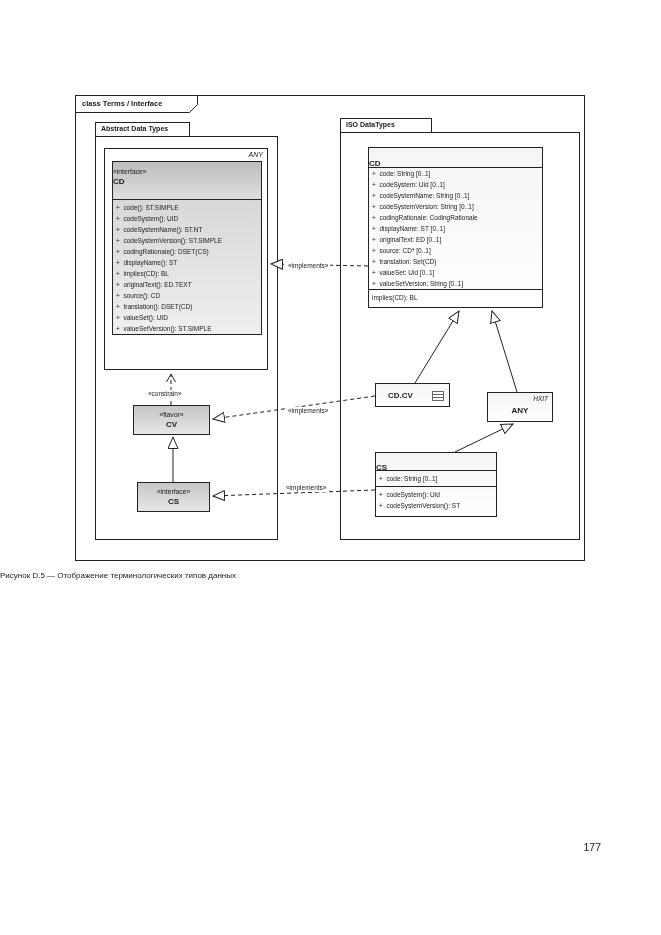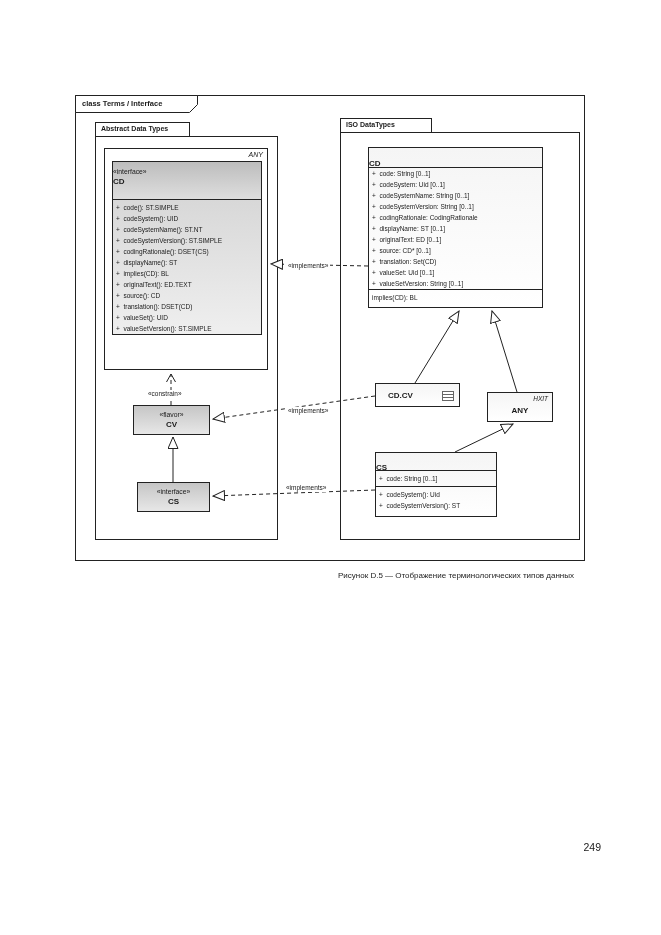--- a/index.html
+++ b/index.html
@@ -25,21 +25,21 @@
   .compartment { border-top:1px solid #222; overflow:hidden; }
   .row { font-size:6.5px; line-height:11px; padding-left:3px; white-space:pre; }
   .grayhdr   { background:linear-gradient(180deg,#bdbdbd,#dedede); }
   .lightbody { background:linear-gradient(180deg,#d8d8d8,#efefef); }
   .graybox   { background:linear-gradient(180deg,#c6c6c6,#e7e7e7); }
   .whitebox  { background:linear-gradient(180deg,#f5f5f5,#ffffff); }
 
   .guill { position:absolute; font-size:6.5px; line-height:8px; background:#fff; padding:0 2px; white-space:nowrap; }
   .any-tag { position:absolute; right:4px; top:2px; font-size:7px; font-style:italic; }
   .hxit-tag { position:absolute; right:4px; top:2px; font-size:6.5px; font-style:italic; }
-  .caption { left:0; top:571px; width:574px; text-align:right; font-size:8px; color:#222; }
+  .caption { left:0; top:571px; width:574px; text-align:left; font-size:8px; color:#222; }
   .pagenum { left:521px; top:841px; width:80px; text-align:right; font-size:10.5px; }
 </style>
 </head>
 <body>
 
 <div id="page">
 
   <div id="boxes">
 
 
@@ -105,21 +105,21 @@
         <div class="row">+  source: CD* [0..1]</div>
         <div class="row">+  translation: Set(CD)</div>
         <div class="row">+  valueSet: Uid [0..1]</div>
         <div class="row">+  valueSetVersion: String [0..1]</div>
       </div>
       <div class="compartment" style="height:18px;padding-top:2px;">
         <div class="row">implies(CD): BL</div>
       </div>
     </div>
 
-    <div class="abs cls whitebox" style="left:375px;top:383px;width:85px;height:24px;">
+    <div class="abs cls whitebox" style="left:375px;top:383px;width:75px;height:24px;">
       <div class="cname" style="padding:6px 0 0 12px;">CD.CV</div>
       <svg class="abs" style="right:5px;top:7px;" width="12" height="10">
         <rect x="0.5" y="0.5" width="11" height="9" fill="#fff" stroke="#666"></rect>
         <line x1="0.5" y1="3.5" x2="11.5" y2="3.5" stroke="#666"></line>
         <line x1="0.5" y1="6.5" x2="11.5" y2="6.5" stroke="#666"></line>
       </svg>
     </div>
 
     <div class="abs cls whitebox" style="left:487px;top:392px;width:66px;height:30px;text-align:center;">
       <span class="hxit-tag">HXIT</span>
@@ -133,21 +133,21 @@
       <div class="compartment" style="height:16px;padding-top:2px;">
         <div class="row">+  code: String [0..1]</div>
       </div>
       <div class="compartment" style="height:30px;padding-top:2px;">
         <div class="row">+  codeSystem(): Uid</div>
         <div class="row">+  codeSystemVersion(): ST</div>
       </div>
     </div>
 
     <div class="abs caption">Рисунок D.5 — Отображение терминологических типов данных</div>
-    <div class="abs pagenum">249</div>
+    <div class="abs pagenum">177</div>
   </div>
 
   <svg id="arrows" width="661" height="935">
     <defs>
       <marker id="gen" markerWidth="13" markerHeight="11" refX="12" refY="5.5" orient="auto" markerUnits="userSpaceOnUse">
         <path d="M0.5,0.5 L12,5.5 L0.5,10.5 Z" fill="#ffffff" stroke="#222" stroke-width="1"></path>
       </marker>
       <marker id="open" markerWidth="10" markerHeight="10" refX="8.5" refY="5" orient="auto" markerUnits="userSpaceOnUse">
         <path d="M0.5,0.5 L8.5,5 L0.5,9.5" fill="none" stroke="#222" stroke-width="1"></path>
       </marker>

